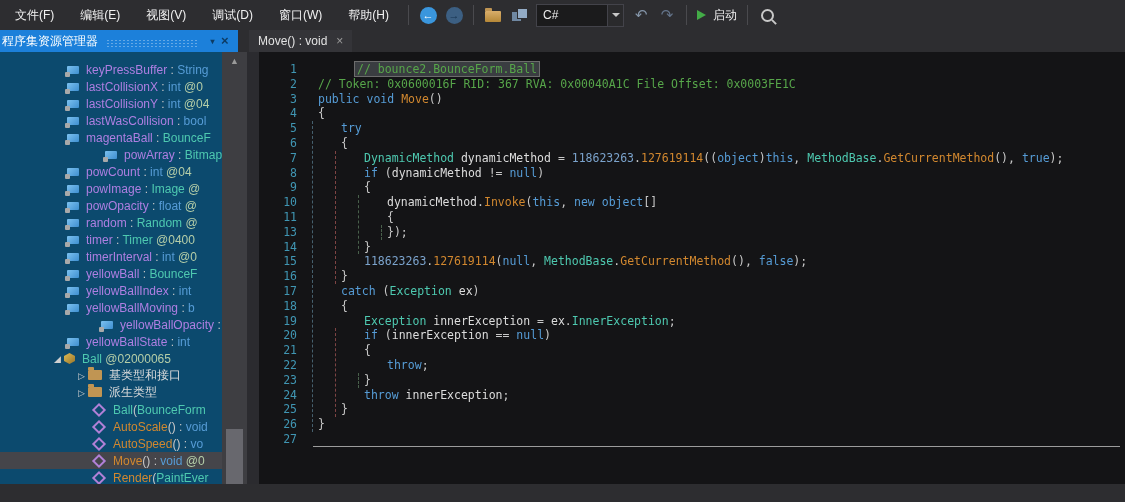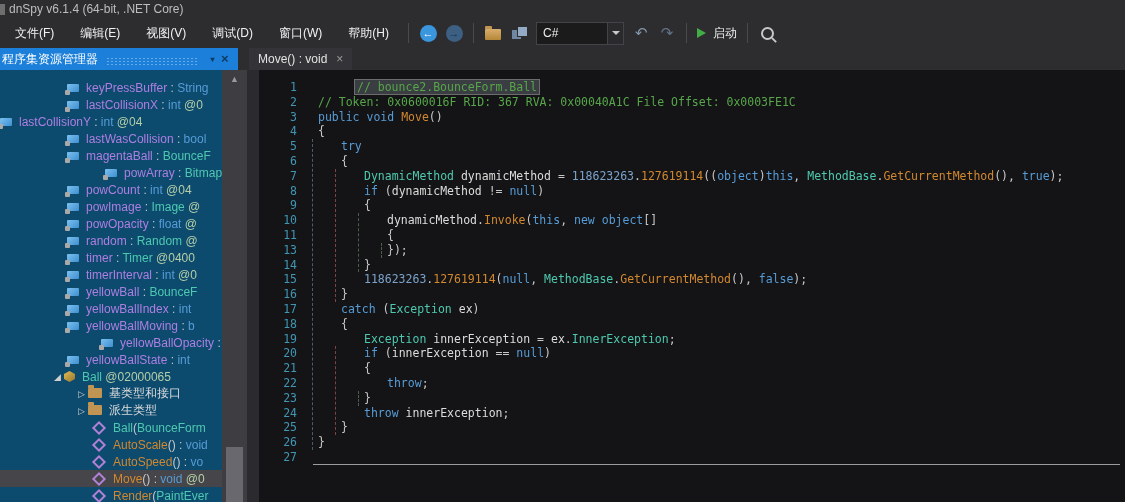--- a/index.html
+++ b/index.html
@@ -74,24 +74,20 @@
   .sepline{position:absolute;left:54px;right:5px;top:394px;height:1px;background:#9C9C9C;}
   
   .tk-cm{color:#57A64A}.tk-kw{color:#569CD6}.tk-ty{color:#4EC9B0}.tk-mt{color:#D2882F}
   .tk-pn{color:#C8C8C8}.tk-id{color:#DCDCDC}.tk-ob{color:#7BA3CC}.tk-ad{color:#B5CEA8}.tk-fl{color:#AE7FE2}
 </style>
 </head>
 <body>
 
 <div class="app">
 
-  <div class="titlebar">
-    <span class="win-icon"></span>
-    <span>dnSpy v6.1.4 (64-bit, .NET Core)</span>
-  </div>
 
   <div class="menubar">
     <span id="menu-items" style="display:flex;">
         <span class="menu-item">文件(F)</span>
         <span class="menu-item">编辑(E)</span>
         <span class="menu-item">视图(V)</span>
         <span class="menu-item">调试(D)</span>
         <span class="menu-item">窗口(W)</span>
         <span class="menu-item">帮助(H)</span>
       </span>
@@ -152,21 +148,21 @@
             <span class="ic-field" style="display: block;"></span>
           </span>
           <span><span class="tk-fl">keyPressBuffer</span><span class="tk-pn"> : </span><span class="tk-kw">String</span></span>
         </div>
         <div class="trow" style="padding-left: 67px;">
           <span class="ticon">
             <span class="ic-field" style="display: block;"></span>
           </span>
           <span><span class="tk-fl">lastCollisionX</span><span class="tk-pn"> : </span><span class="tk-kw">int</span><span class="tk-ad"> @0</span></span>
         </div>
-        <div class="trow" style="">
+        <div class="trow" style="padding-left: 67px;">
           <span class="ticon">
             <span class="ic-field" style="display: block;"></span>
           </span>
           <span><span class="tk-fl">lastCollisionY</span><span class="tk-pn"> : </span><span class="tk-kw">int</span><span class="tk-ad"> @04</span></span>
         </div>
         <div class="trow" style="padding-left: 67px;">
           <span class="ticon">
             <span class="ic-field" style="display: block;"></span>
           </span>
           <span><span class="tk-fl">lastWasCollision</span><span class="tk-pn"> : </span><span class="tk-kw">bool</span></span>

